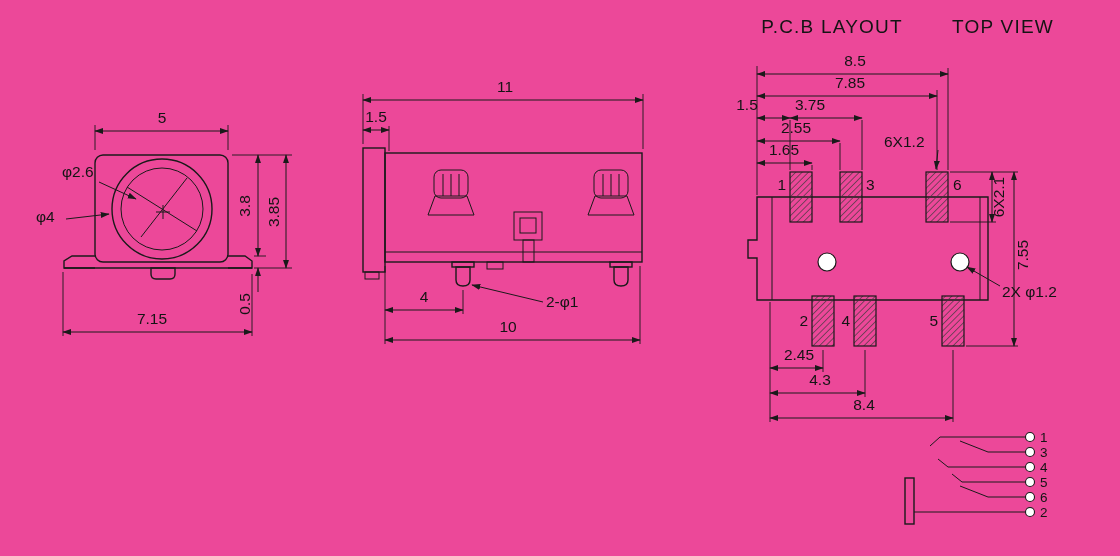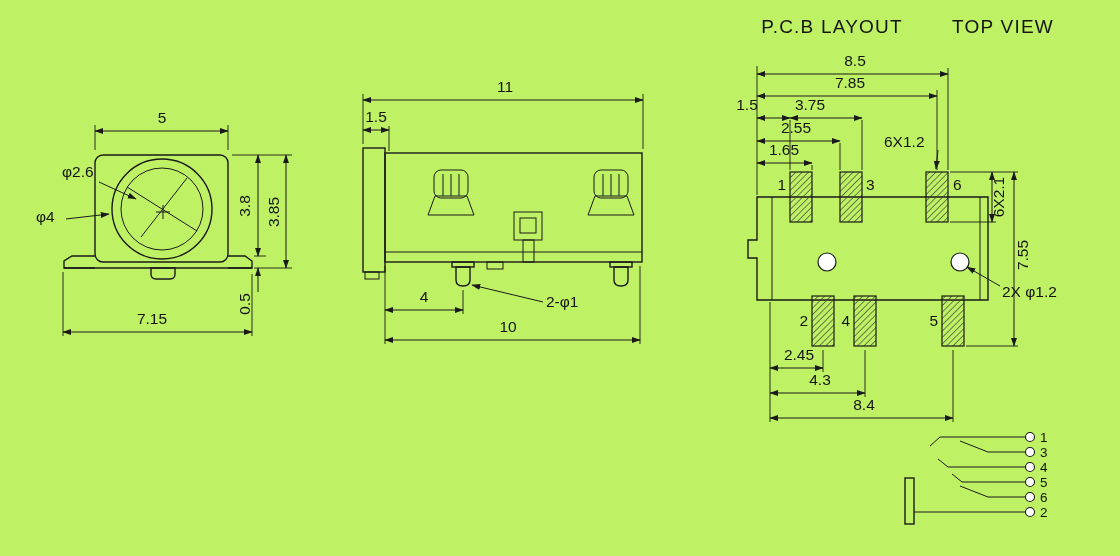--- a/index.html
+++ b/index.html
@@ -1,16 +1,16 @@
 <!DOCTYPE html>
 <html><head>
 <meta charset="utf-8">
 <style>
   html,body { margin:0; padding:0; background:#ffffff; }
-  .canvas { position:relative; width:1120px; height:556px; background:#bef264; overflow:hidden; }
+  .canvas { position:relative; width:1120px; height:556px; background:#ec4899; overflow:hidden; }
   svg text { font-family:"Liberation Sans", sans-serif; font-size:15.5px; fill:#141414; text-anchor:middle; }
   svg text.ts { text-anchor:start; }
   svg text.te { text-anchor:end; }
   svg text.title { font-size:19px; letter-spacing:1.2px; }
   svg text.pin-label { font-size:13.5px; text-anchor:start; }
   .s  { stroke:#1a1a1a; stroke-width:1.4; fill:none; }
   .s2 { stroke:#1a1a1a; stroke-width:1; fill:none; }
   .ext { stroke:#1a1a1a; stroke-width:0.9; fill:none; }
   .dim, .dimE, .dimS { stroke:#1a1a1a; stroke-width:1; fill:none; }
   .dim  { marker-start:url(#arr); marker-end:url(#arr); }

